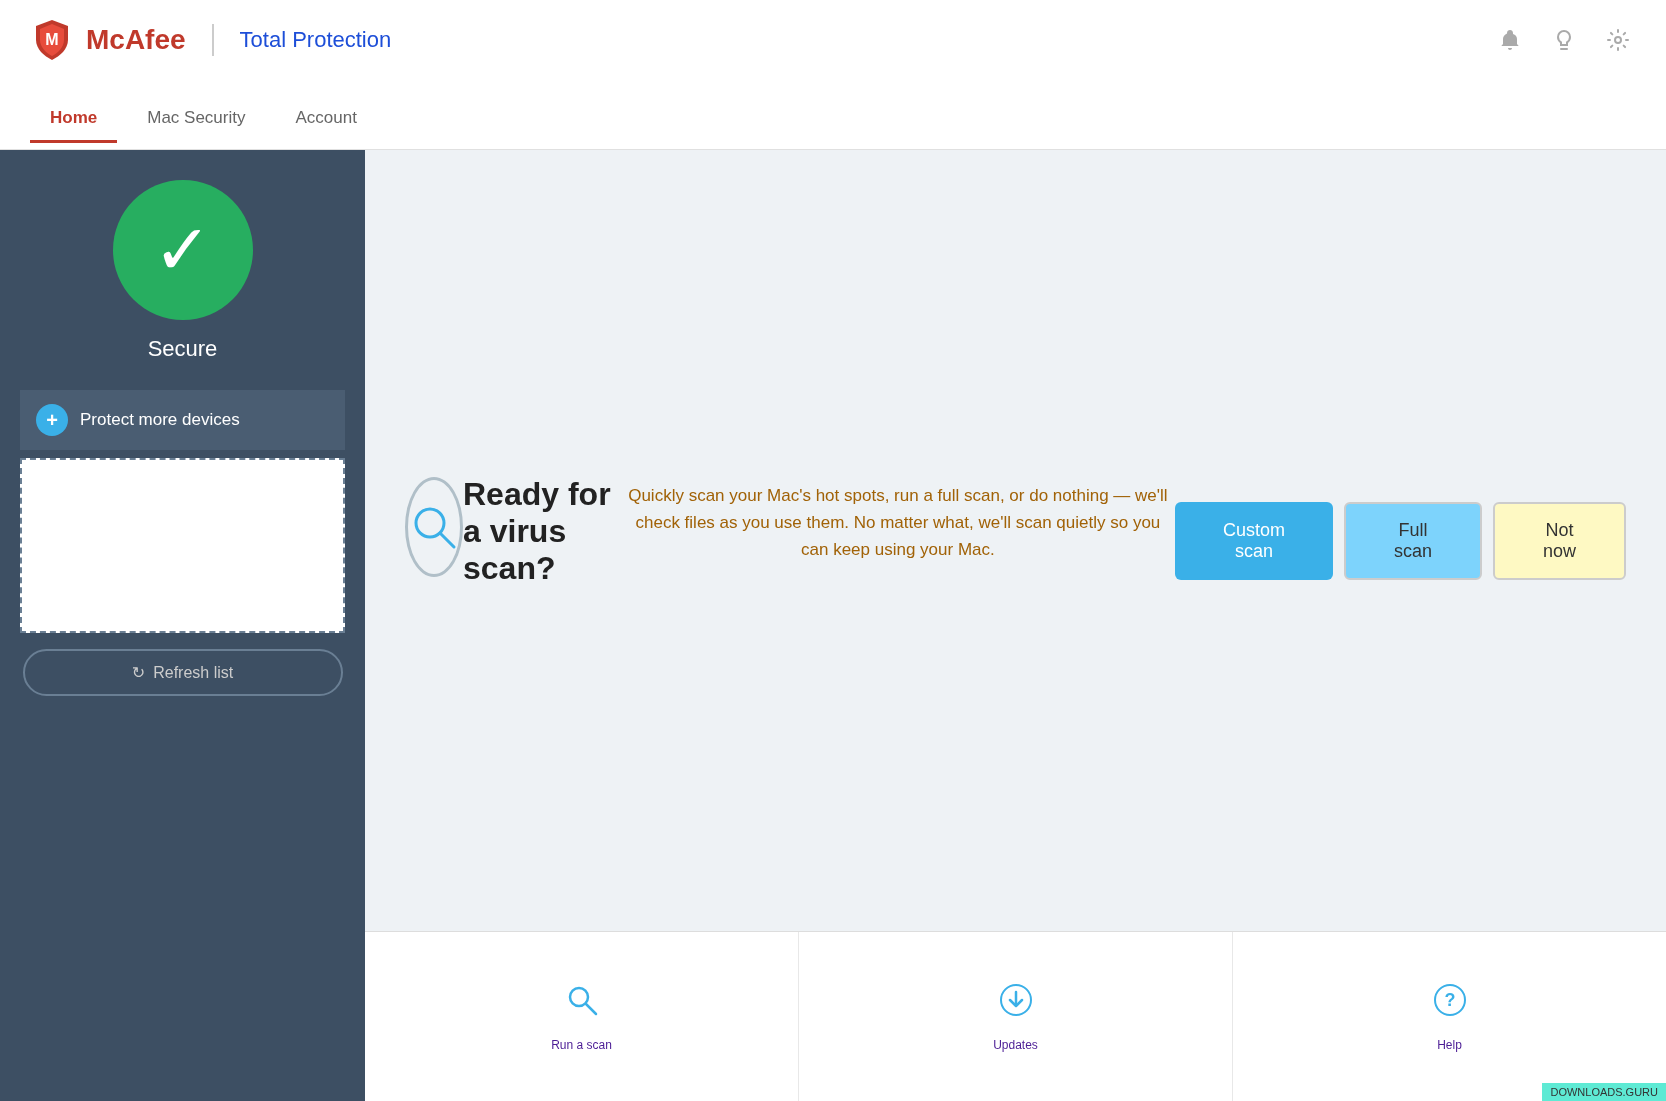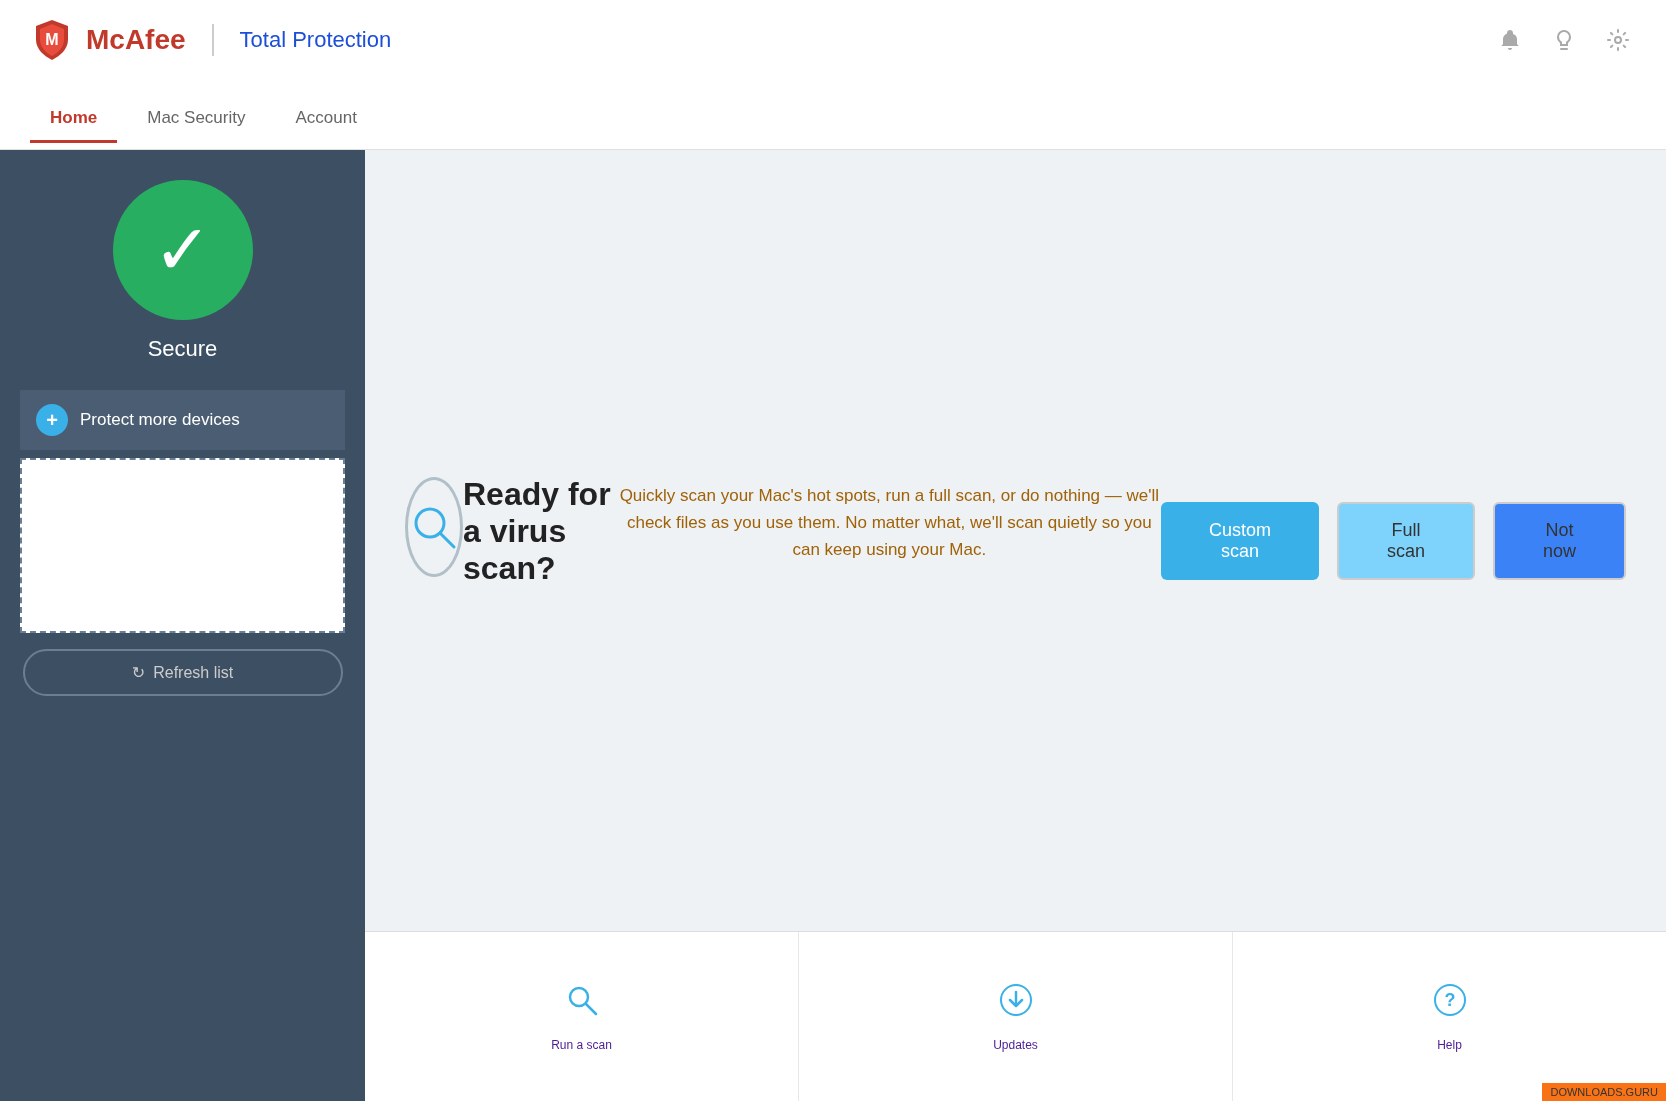--- a/index.html
+++ b/index.html
@@ -211,21 +211,21 @@
     .scan-description {
       font-size: 17px;
       color: #a16207;
       text-align: center;
       max-width: 700px;
       line-height: 1.6;
       margin-bottom: 36px;
     }
     .scan-buttons {
       display: flex;
-      gap: 18px;
+      gap: 11px;
     }
     .btn-custom-scan {
       background: #3ab0e8;
       color: white;
       border: none;
       border-radius: 6px;
       padding: 16px 48px;
       font-size: 18px;
       cursor: pointer;
       font-weight: 500;
@@ -234,21 +234,21 @@
       background: #7dd3fc;
       color: #333;
       border: 2px solid #ccc;
       border-radius: 6px;
       padding: 16px 48px;
       font-size: 18px;
       cursor: pointer;
       font-weight: 500;
     }
     .btn-not-now {
-      background: #3b82f6;
+      background: #fef9c3;
       color: #333;
       border: 2px solid #ccc;
       border-radius: 6px;
       padding: 16px 48px;
       font-size: 18px;
       cursor: pointer;
       font-weight: 500;
     }
 
     
@@ -277,21 +277,21 @@
     .bottom-card-label {
       font-size: 12px;
       color: #4c1d95;
     }
 
     
     .watermark {
       position: fixed;
       bottom: 0;
       right: 0;
-      background: #f97316;
+      background: #5eead4;
       color: #333;
       font-size: 11px;
       padding: 3px 8px;
       z-index: 999;
     }
 
     
     .mcafee-shield {
       display: inline-flex;
       align-items: center;

